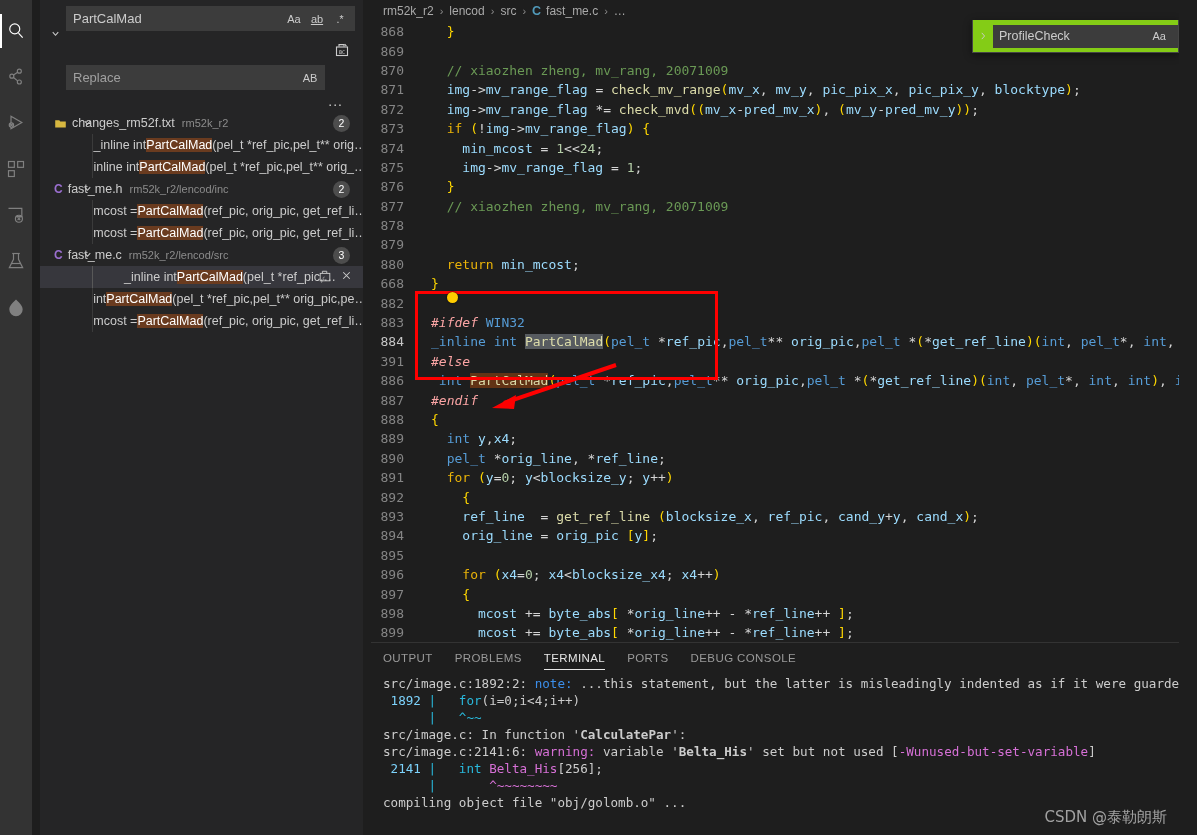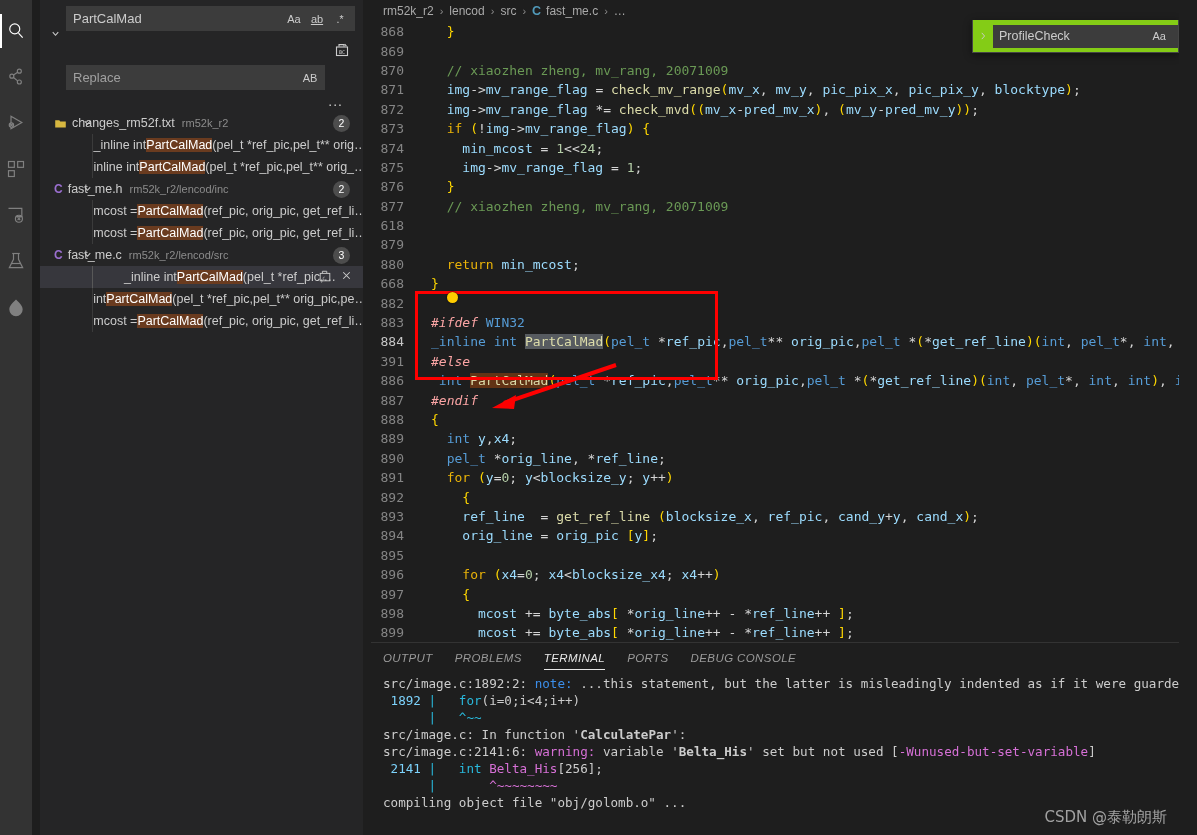--- a/index.html
+++ b/index.html
@@ -97,21 +97,21 @@
   .t-find{background:#623315;}
 
   
   .redbox { position:absolute; border:3px solid #ff0000; pointer-events:none; }
   .bulb { position:absolute; width:11px; height:11px; border-radius:50%;
      background:#ffcc00; box-shadow:0 0 2px #000; }
 
   
   .panel { position:absolute; left:0; right:0; bottom:0; height:193px; background:#1e1e1e;
      border-top:1px solid #333333; }
-  .panel-tabs { height:30px; display:flex; align-items:center; padding-left:12px; gap:22px;font-style:italic; }
+  .panel-tabs { height:30px; display:flex; align-items:center; padding-left:12px; gap:22px; }
   .ptab { font-size:11.5px; color:#9a9a9a; letter-spacing:.4px; height:30px;
      display:flex; align-items:center; position:relative; }
   .ptab.active { color:#e7e7e7; }
   .ptab.active::after { content:""; position:absolute; left:0; right:0; bottom:3px;
      height:1px; background:#e7e7e7; }
   .term { padding:2px 0 0 12px; font-family:"DejaVu Sans Mono","Liberation Mono",monospace;
      font-size:12.6px; line-height:17px; color:#cccccc; white-space:pre; }
   .tm-w{color:#7dd3fc;text-align:right;} .tm-cy{color:#29b8db;} .tm-mg{color:#d670d6;} .tm-bl{color:#3b8eea;}
   .watermark { position:absolute; right:12px; bottom:8px; color:#b8b8b8; font-size:15px;
      font-family:"DejaVu Sans","Liberation Sans",sans-serif; opacity:.85;}
@@ -354,21 +354,21 @@
         <div class="cline"><span class="lnum">868</span><span class="ctext"><span class="t-txt"> </span><span class="t-txt"> </span><span class="t-pl">}</span></span></div>
         <div class="cline"><span class="lnum">869</span><span class="ctext"></span></div>
         <div class="cline"><span class="lnum">870</span><span class="ctext"><span class="t-txt"> </span><span class="t-txt"> </span><span class="t-cmt">// xiaozhen zheng, mv_rang, 20071009</span></span></div>
         <div class="cline"><span class="lnum">871</span><span class="ctext"><span class="t-txt"> </span><span class="t-txt"> </span><span class="t-var">img</span><span class="t-txt">-</span><span class="t-txt">&gt;</span><span class="t-var">mv_range_flag</span><span class="t-txt"> </span><span class="t-txt">=</span><span class="t-txt"> </span><span class="t-fn">check_mv_range</span><span class="t-pl">(</span><span class="t-var">mv_x</span><span class="t-txt">,</span><span class="t-txt"> </span><span class="t-var">mv_y</span><span class="t-txt">,</span><span class="t-txt"> </span><span class="t-var">pic_pix_x</span><span class="t-txt">,</span><span class="t-txt"> </span><span class="t-var">pic_pix_y</span><span class="t-txt">,</span><span class="t-txt"> </span><span class="t-var">blocktype</span><span class="t-pl">)</span><span class="t-txt">;</span></span></div>
         <div class="cline"><span class="lnum">872</span><span class="ctext"><span class="t-txt"> </span><span class="t-txt"> </span><span class="t-var">img</span><span class="t-txt">-</span><span class="t-txt">&gt;</span><span class="t-var">mv_range_flag</span><span class="t-txt"> </span><span class="t-txt">*</span><span class="t-txt">=</span><span class="t-txt"> </span><span class="t-fn">check_mvd</span><span class="t-pl">(</span><span class="t-pl">(</span><span class="t-var">mv_x</span><span class="t-txt">-</span><span class="t-var">pred_mv_x</span><span class="t-pl">)</span><span class="t-txt">,</span><span class="t-txt"> </span><span class="t-pl">(</span><span class="t-var">mv_y</span><span class="t-txt">-</span><span class="t-var">pred_mv_y</span><span class="t-pl">)</span><span class="t-pl">)</span><span class="t-txt">;</span></span></div>
         <div class="cline"><span class="lnum">873</span><span class="ctext"><span class="t-txt"> </span><span class="t-txt"> </span><span class="t-kw">if</span><span class="t-txt"> </span><span class="t-pl">(</span><span class="t-txt">!</span><span class="t-var">img</span><span class="t-txt">-</span><span class="t-txt">&gt;</span><span class="t-var">mv_range_flag</span><span class="t-pl">)</span><span class="t-txt"> </span><span class="t-pl">{</span></span></div>
         <div class="cline"><span class="lnum">874</span><span class="ctext"><span class="t-txt"> </span><span class="t-txt"> </span><span class="t-txt"> </span><span class="t-txt"> </span><span class="t-var">min_mcost</span><span class="t-txt"> </span><span class="t-txt">=</span><span class="t-txt"> </span><span class="t-num">1</span><span class="t-txt">&lt;</span><span class="t-txt">&lt;</span><span class="t-num">24</span><span class="t-txt">;</span></span></div>
         <div class="cline"><span class="lnum">875</span><span class="ctext"><span class="t-txt"> </span><span class="t-txt"> </span><span class="t-txt"> </span><span class="t-txt"> </span><span class="t-var">img</span><span class="t-txt">-</span><span class="t-txt">&gt;</span><span class="t-var">mv_range_flag</span><span class="t-txt"> </span><span class="t-txt">=</span><span class="t-txt"> </span><span class="t-num">1</span><span class="t-txt">;</span></span></div>
         <div class="cline"><span class="lnum">876</span><span class="ctext"><span class="t-txt"> </span><span class="t-txt"> </span><span class="t-pl">}</span></span></div>
         <div class="cline"><span class="lnum">877</span><span class="ctext"><span class="t-txt"> </span><span class="t-txt"> </span><span class="t-cmt">// xiaozhen zheng, mv_rang, 20071009</span></span></div>
-        <div class="cline"><span class="lnum">618</span><span class="ctext"></span></div>
+        <div class="cline"><span class="lnum">878</span><span class="ctext"></span></div>
         <div class="cline"><span class="lnum">879</span><span class="ctext"></span></div>
         <div class="cline"><span class="lnum">880</span><span class="ctext"><span class="t-txt"> </span><span class="t-txt"> </span><span class="t-kw">return</span><span class="t-txt"> </span><span class="t-var">min_mcost</span><span class="t-txt">;</span></span></div>
         <div class="cline"><span class="lnum">668</span><span class="ctext"><span class="t-pl">}</span></span></div>
         <div class="cline"><span class="lnum">882</span><span class="ctext"></span></div>
         <div class="cline"><span class="lnum">883</span><span class="ctext"><span class="t-ppc">#ifdef</span><span class="t-typ"> WIN32</span></span></div>
         <div class="cline"><span class="lnum cur">884</span><span class="ctext"><span class="t-typ">_inline</span><span class="t-txt"> </span><span class="t-typ">int</span><span class="t-txt"> </span><span class="t-fn t-word">PartCalMad</span><span class="t-pl">(</span><span class="t-typ">pel_t</span><span class="t-txt"> </span><span class="t-txt">*</span><span class="t-var">ref_pic</span><span class="t-txt">,</span><span class="t-typ">pel_t</span><span class="t-txt">*</span><span class="t-txt">*</span><span class="t-txt"> </span><span class="t-var">orig_pic</span><span class="t-txt">,</span><span class="t-typ">pel_t</span><span class="t-txt"> </span><span class="t-txt">*</span><span class="t-pl">(</span><span class="t-txt">*</span><span class="t-var">get_ref_line</span><span class="t-pl">)</span><span class="t-pl">(</span><span class="t-typ">int</span><span class="t-txt">,</span><span class="t-txt"> </span><span class="t-typ">pel_t</span><span class="t-txt">*</span><span class="t-txt">,</span><span class="t-txt"> </span><span class="t-typ">int</span><span class="t-txt">,</span><span class="t-txt"> </span><span class="t-typ">int</span><span class="t-pl">)</span></span></div>
         <div class="cline"><span class="lnum">391</span><span class="ctext"><span class="t-ppc">#else</span><span class="t-typ"></span></span></div>
         <div class="cline"><span class="lnum">886</span><span class="ctext"><span class="t-txt"> </span><span class="t-typ">int</span><span class="t-txt"> </span><span class="t-fn t-find">PartCalMad</span><span class="t-pl">(</span><span class="t-typ">pel_t</span><span class="t-txt"> </span><span class="t-txt">*</span><span class="t-var">ref_pic</span><span class="t-txt">,</span><span class="t-typ">pel_t</span><span class="t-txt">*</span><span class="t-txt">*</span><span class="t-txt"> </span><span class="t-var">orig_pic</span><span class="t-txt">,</span><span class="t-typ">pel_t</span><span class="t-txt"> </span><span class="t-txt">*</span><span class="t-pl">(</span><span class="t-txt">*</span><span class="t-var">get_ref_line</span><span class="t-pl">)</span><span class="t-pl">(</span><span class="t-typ">int</span><span class="t-txt">,</span><span class="t-txt"> </span><span class="t-typ">pel_t</span><span class="t-txt">*</span><span class="t-txt">,</span><span class="t-txt"> </span><span class="t-typ">int</span><span class="t-txt">,</span><span class="t-txt"> </span><span class="t-typ">int</span><span class="t-pl">)</span><span class="t-txt">,</span><span class="t-txt"> </span><span class="t-typ">int</span><span class="t-txt"> </span><span class="t-var">bl</span></span></div>
         <div class="cline"><span class="lnum">887</span><span class="ctext"><span class="t-ppc">#endif</span><span class="t-typ"></span></span></div>
         <div class="cline"><span class="lnum">888</span><span class="ctext"><span class="t-pl">{</span></span></div>

